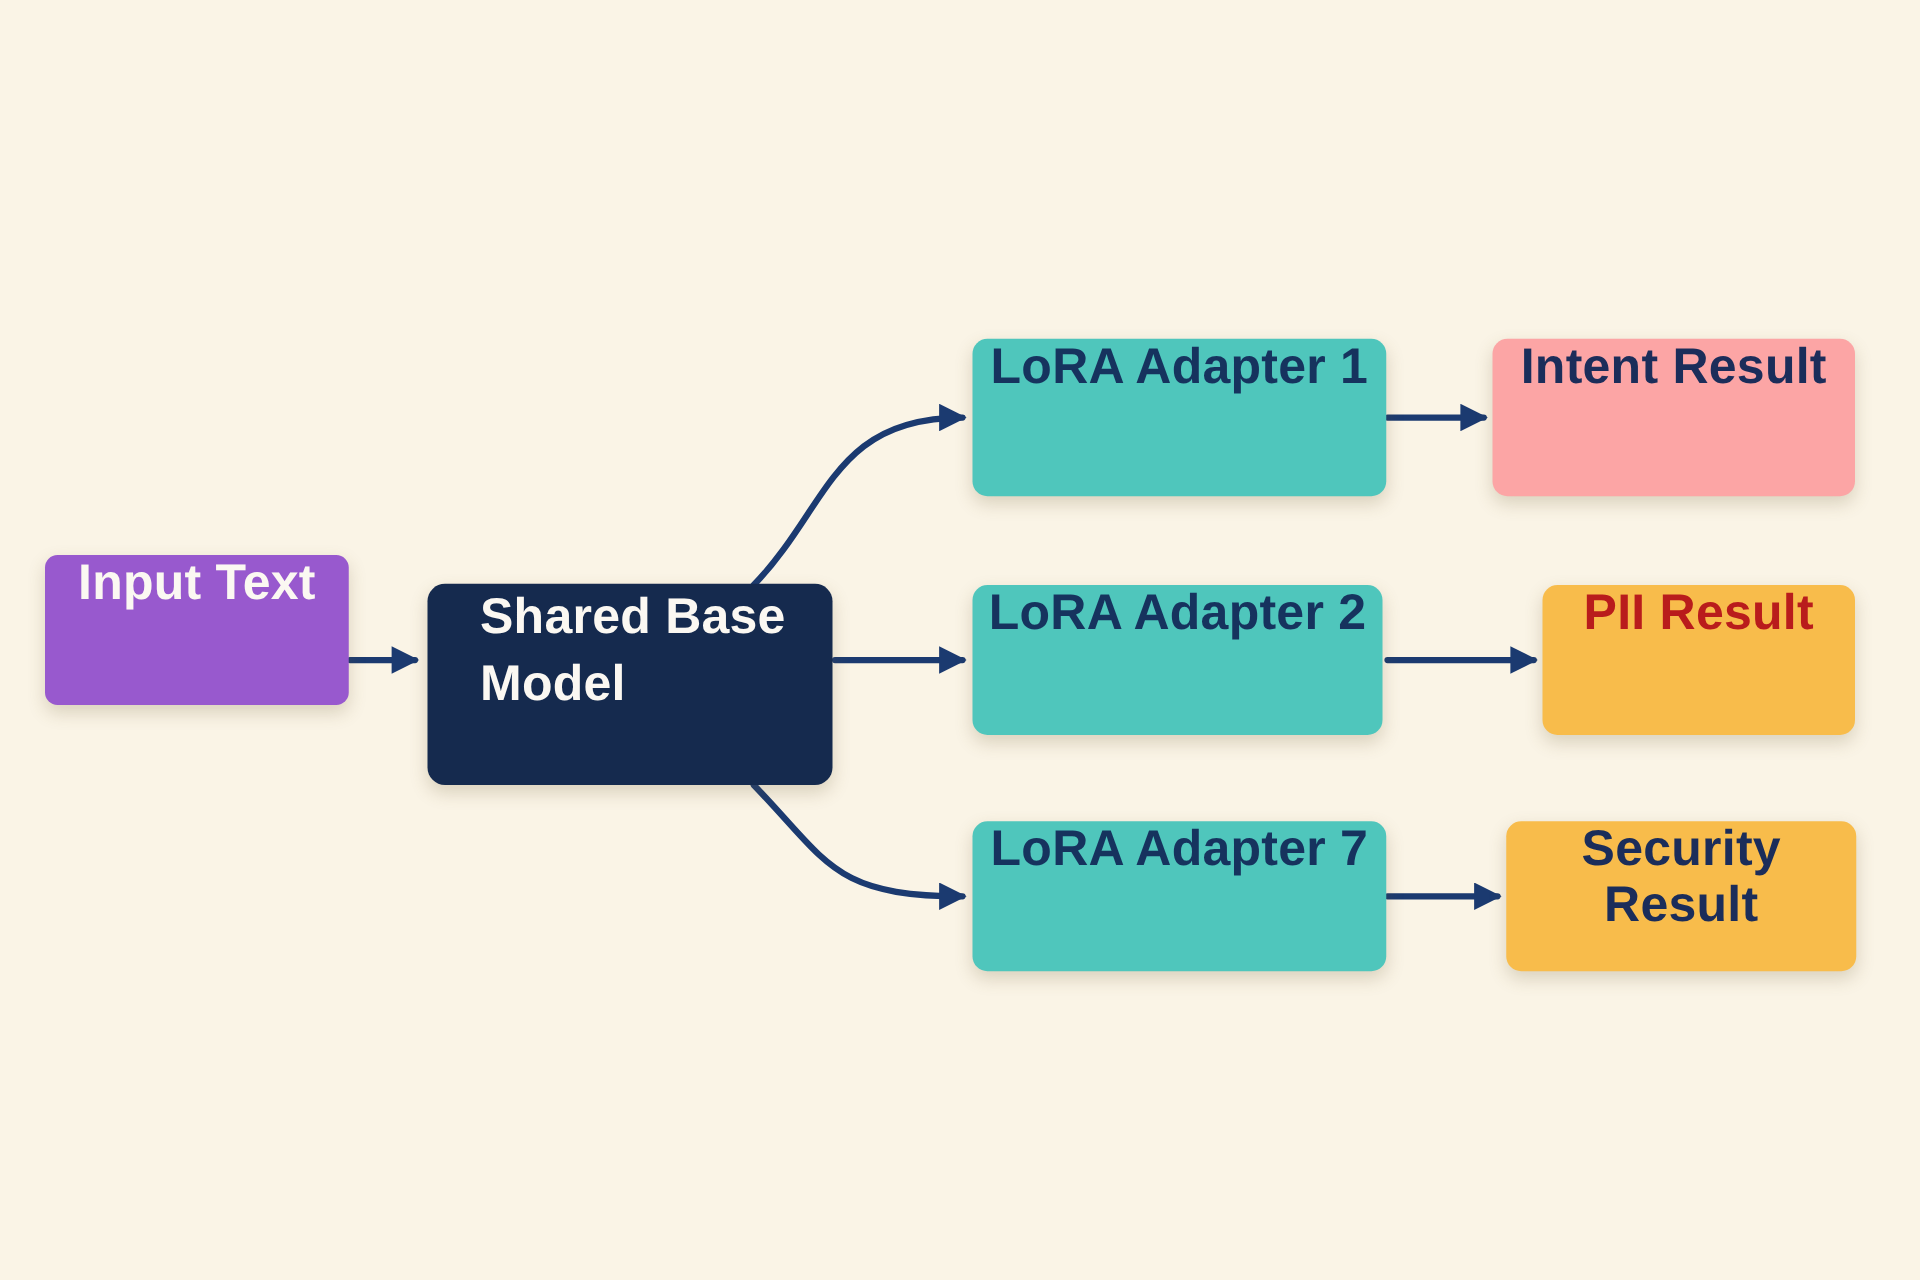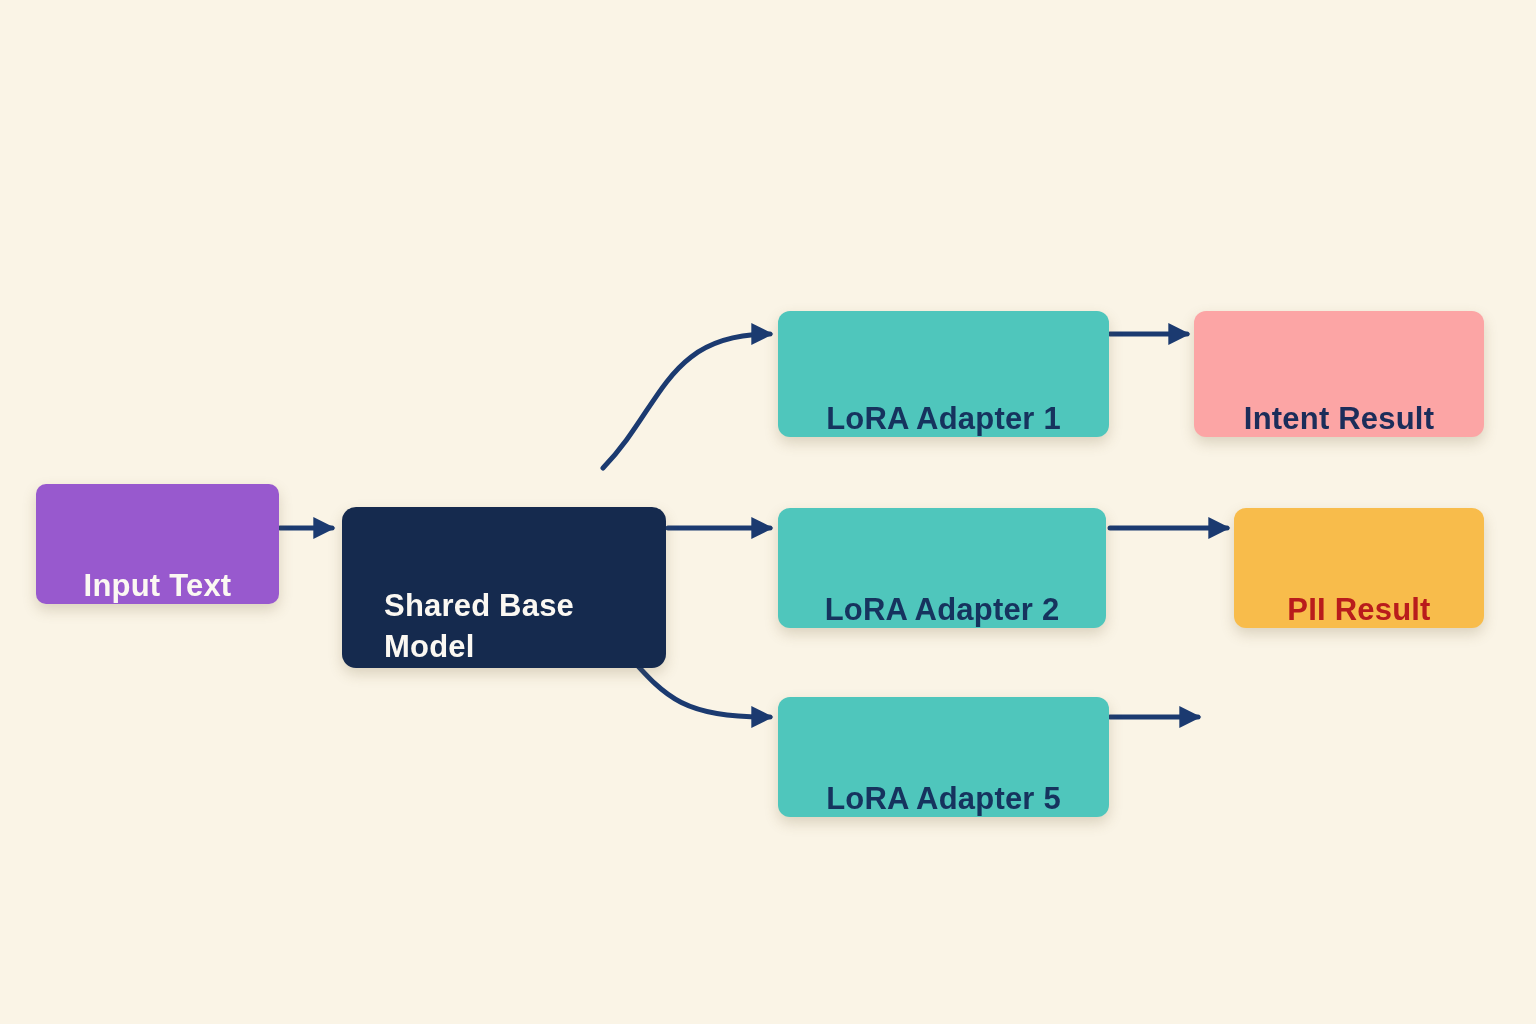--- a/index.html
+++ b/index.html
@@ -27,30 +27,29 @@
   }
   .edge {
     fill: none;
     stroke: var(--arrow-color, #1b3a70);
     stroke-width: 5;
     stroke-linecap: round;
   }
   .node {
     position: absolute;
     display: flex;
-    align-items: flex-end;
+    align-items: flex-start;
     justify-content: center;
     border-radius: 12px;
-    font-size: 31px;
+    font-size: 40px;
     font-weight: 700;
     letter-spacing: 0.2px;
     box-shadow: 0 6px 14px rgba(110, 92, 52, 0.22);
     box-sizing: border-box;
     text-align: center;
-    margin-top: 40px;
   }
   .node-input    { left: 36px;   top: 444px; width: 243px; height: 120px; border-radius: 10px; }
   .node-base     { left: 342px;  top: 467px; width: 324px; height: 161px; border-radius: 14px;
                    justify-content: flex-start; text-align: left;
                    padding-left: 42px; padding-right: 16px; line-height: 1.34; }
   .node-adapter1 { left: 778px;  top: 271px; width: 331px; height: 126px; }
   .node-adapter2 { left: 778px;  top: 468px; width: 328px; height: 120px; }
   .node-adapter3 { left: 778px;  top: 657px; width: 331px; height: 120px; }
   .node-result1  { left: 1194px; top: 271px; width: 290px; height: 126px; }
   .node-result2  { left: 1234px; top: 468px; width: 250px; height: 120px; }
@@ -86,25 +85,28 @@
 
   <div class="node node-adapter1" style="background: rgb(79, 198, 188); color: rgb(22, 51, 94);">
     <span>LoRA Adapter 1</span>
   </div>
 
   <div class="node node-adapter2" style="background: rgb(79, 198, 188); color: rgb(22, 51, 94);">
     <span>LoRA Adapter 2</span>
   </div>
 
   <div class="node node-adapter3" style="background: rgb(79, 198, 188); color: rgb(22, 51, 94);">
-    <span>LoRA Adapter 5</span>
+    <span>LoRA Adapter 7</span>
   </div>
 
   <div class="node node-result1" style="background: #fca5a5; color: rgb(27, 45, 90);">
     <span>Intent Result</span>
   </div>
 
   <div class="node node-result2" style="background: rgb(248, 188, 75); color: #b91c1c;">
     <span>PII Result</span>
   </div>
 
+  <div class="node node-result3" style="background: rgb(248, 188, 75); color: rgb(27, 45, 90);">
+    <span>Security Result</span>
+  </div>
 
 </div>
 
 </body></html>

